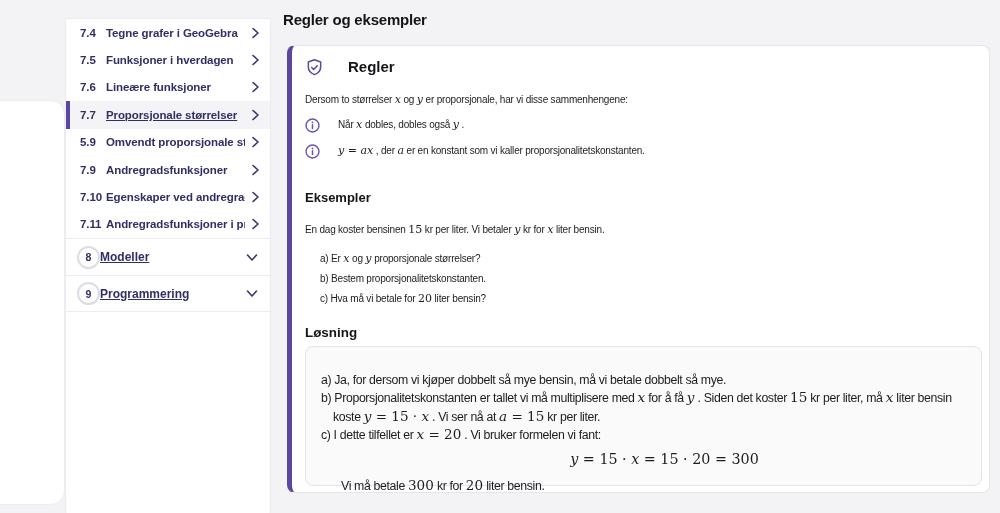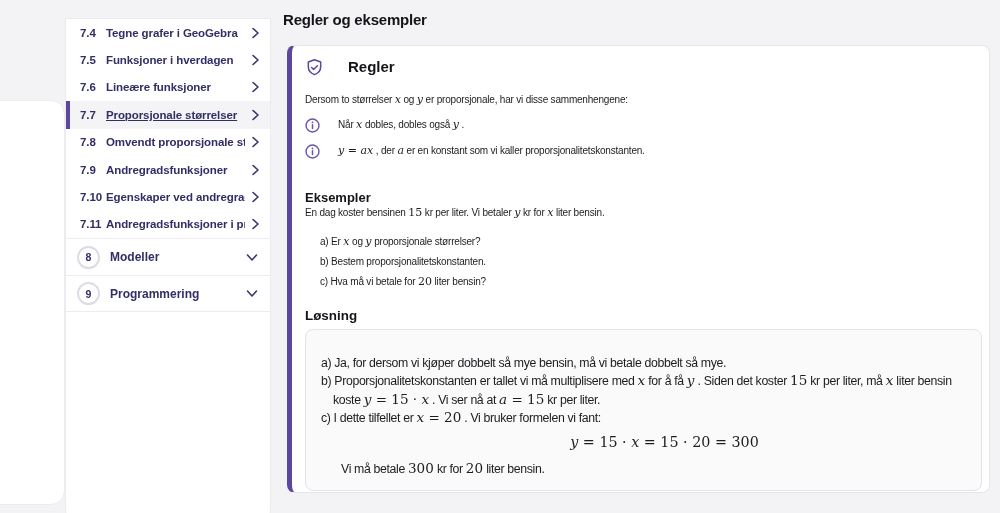--- a/index.html
+++ b/index.html
@@ -40,48 +40,48 @@
     display:flex; align-items:center; height:37px; padding:0 12px 0 11px;
     border-top:1px solid #ededf1; cursor:pointer; color:#312e66;
     font-size:12px; font-weight:600;
   }
   .section-row:last-child { border-bottom:1px solid #ededf1; }
   .num-circle {
     width:23px; height:23px; border-radius:50%; border:2px solid #dcdce4;
     display:flex; align-items:center; justify-content:center;
     font-size:10.5px; font-weight:600; color:#312e66; flex:0 0 23px;
   }
-  .section-label { flex:1; margin-left:10px; }
+  .section-label { flex:1; margin-left:0;text-decoration:underline; }
 
   
   .main { position:absolute; left:271px; top:0; right:0; bottom:0; }
   .page-title { margin:11px 0 0 12px; font-size:15px; font-weight:700; color:#141419; letter-spacing:-0.2px; }
 
   .content-card {
     position:absolute; left:16px; top:45px; width:703px; height:448px;
     background:#ffffff; border:1px solid #e6e6ea; border-left:5px solid #5d479e;
     border-radius:8px; padding:10px 7px 0 13px;
   }
 
   .rules-header { display:flex; gap:24px; margin-top:2px; }
   .rules-title { font-size:15px; font-weight:700; color:#141419; }
   .para { font-size:10px; letter-spacing:-0.2px; line-height:16px; color:#1c1c21; }
   .rules-intro { margin-top:15px; }
   .rule-row { display:flex; align-items:flex-start; gap:18px; margin-top:9px; }
   .rule-row .r-icon { flex:0 0 15px; margin-top:1px; }
   .rule-row .para { line-height:16.5px; }
 
   .examples-title { margin-top:31px; font-size:13px; font-weight:700; color:#141419; }
-  .example-intro { }
+  .example-intro { margin-top:17px; }
   .q-list { margin-top:11px; padding-left:15px; }
   .q-list .para { line-height:20px; }
 
   .losning-label { margin-top:16px; font-size:13.4px; font-weight:700; color:#141419; }
   .solution-box {
-    margin-top:6px; height:162px; background:#fafafa;
+    margin-top:6px; height:140px; background:#fafafa;
     border:1px solid #e3e3e8; border-radius:8px;
     padding:25px 18px 0 15px;
     font-size:12.3px; letter-spacing:-0.35px; line-height:17.3px; color:#1c1c21;
   }
   .sol-line-b { padding-left:12px; text-indent:-12px; }
   .sol-equation { margin:7px 0 0 45px; font-size:13px;text-align:center; }
   .sol-conclusion { margin:9px 0 0 20px; }
 
   
   .m-v { font-family:"DejaVu Serif","Liberation Serif",serif; font-style:italic; font-size:1.1em; letter-spacing:0; }
@@ -121,21 +121,21 @@
         </svg>
     </div>
     <div class="nav-item active">
       <span class="nav-num">7.7</span>
       <span class="nav-label">Proporsjonale størrelser</span>
       <svg class="chev" width="9" height="12" viewBox="0 0 9 12">
           <path d="M2 1.5l5 4.5-5 4.5" fill="none" stroke="currentColor" stroke-width="1.6" stroke-linecap="round" stroke-linejoin="round"></path>
         </svg>
     </div>
     <div class="nav-item">
-      <span class="nav-num">7.8</span>
+      <span class="nav-num">5.9</span>
       <span class="nav-label">Omvendt proporsjonale størrelser</span>
       <svg class="chev" width="9" height="12" viewBox="0 0 9 12">
           <path d="M2 1.5l5 4.5-5 4.5" fill="none" stroke="currentColor" stroke-width="1.6" stroke-linecap="round" stroke-linejoin="round"></path>
         </svg>
     </div>
     <div class="nav-item">
       <span class="nav-num">7.9</span>
       <span class="nav-label">Andregradsfunksjoner</span>
       <svg class="chev" width="9" height="12" viewBox="0 0 9 12">
           <path d="M2 1.5l5 4.5-5 4.5" fill="none" stroke="currentColor" stroke-width="1.6" stroke-linecap="round" stroke-linejoin="round"></path>

